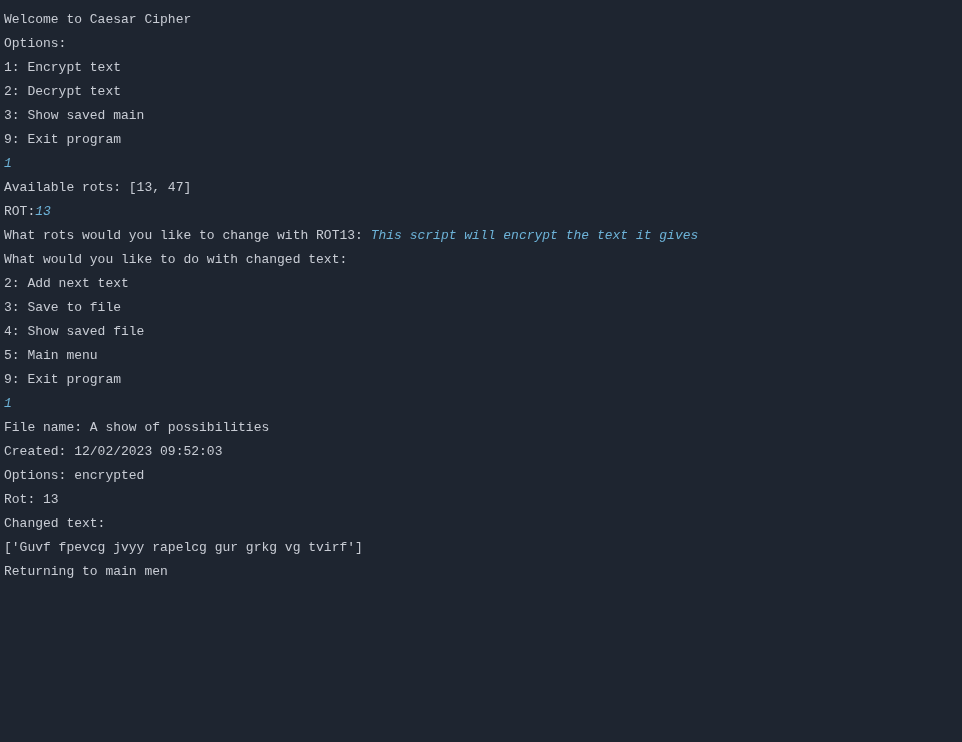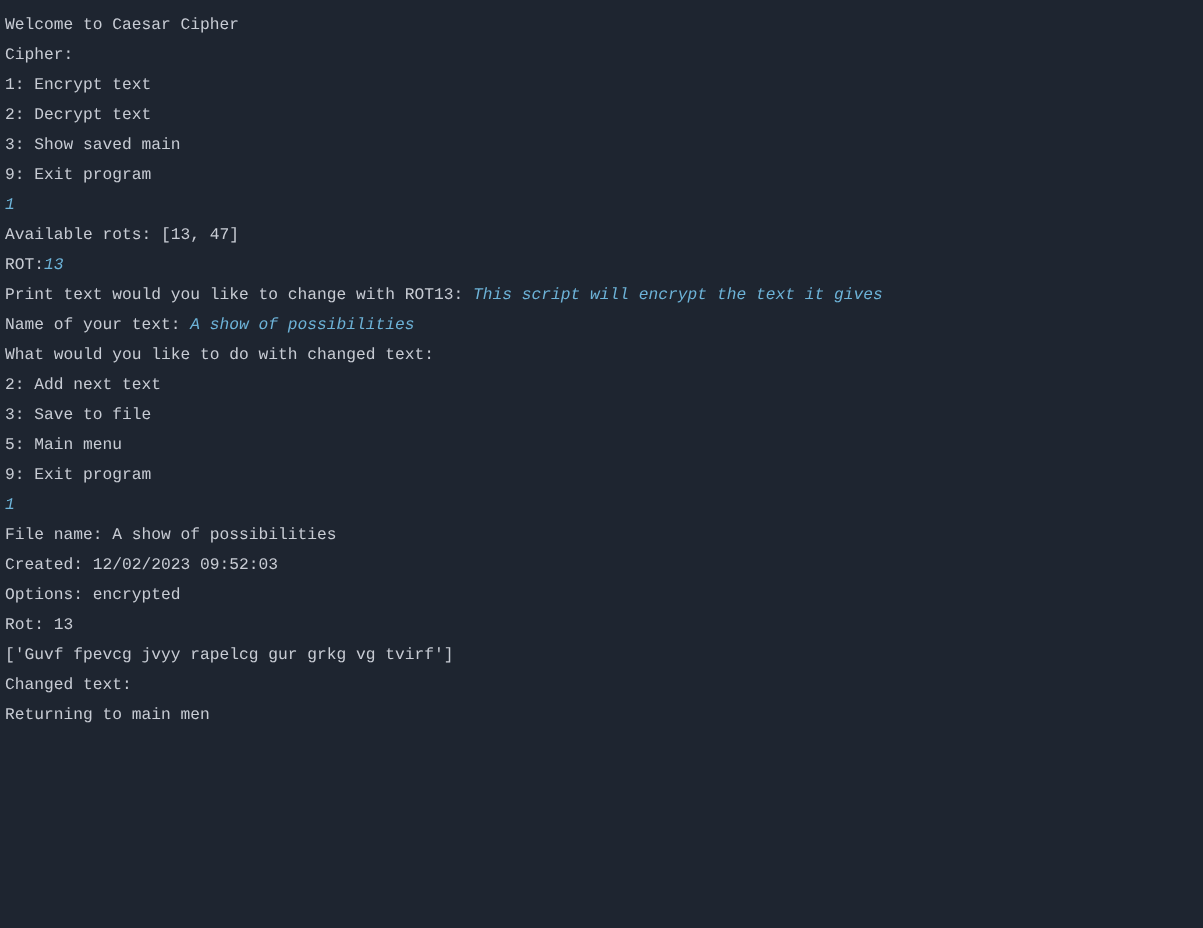--- a/index.html
+++ b/index.html
@@ -25,38 +25,38 @@
       color: #6db3d8;
       font-style: italic;
     }
   </style>
 </head>
 <body>
 
 <div class="terminal">
   <div class="line">Welcome to Caesar Cipher</div>
   <div class="line"></div>
-  <div class="line">Cipher:</div>
+  <div class="line">Options:</div>
   <div class="line">1: Encrypt text</div>
   <div class="line">2: Decrypt text</div>
   <div class="line">3: Show saved main</div>
   <div class="line">9: Exit program</div>
   <div class="line input">1</div>
   <div class="line">Available rots: [13, 47]</div>
   <div class="line"><span>ROT:</span><span class="input">13</span></div>
-  <div class="line"><span>Print text would you like to change with ROT13: </span><span class="input">This script will encrypt the text it gives</span></div>
-  <div class="line"><span>Name of your text: </span><span class="input">A show of possibilities</span></div>
+  <div class="line"><span>What rots would you like to change with ROT13: </span><span class="input">This script will encrypt the text it gives</span></div>
   <div class="line"></div>
   <div class="line">What would you like to do with changed text:</div>
   <div class="line">2: Add next text</div>
   <div class="line">3: Save to file</div>
+  <div class="line">4: Show saved file</div>
   <div class="line">5: Main menu</div>
   <div class="line">9: Exit program</div>
   <div class="line input">1</div>
   <div class="line">File name: A show of possibilities</div>
   <div class="line">Created: 12/02/2023 09:52:03</div>
   <div class="line">Options: encrypted</div>
   <div class="line">Rot: 13</div>
+  <div class="line">Changed text:</div>
   <div class="line">['Guvf fpevcg jvyy rapelcg gur grkg vg tvirf']</div>
-  <div class="line">Changed text:</div>
   <div class="line"></div>
   <div class="line">Returning to main men</div>
 </div>
 
 </body></html>

